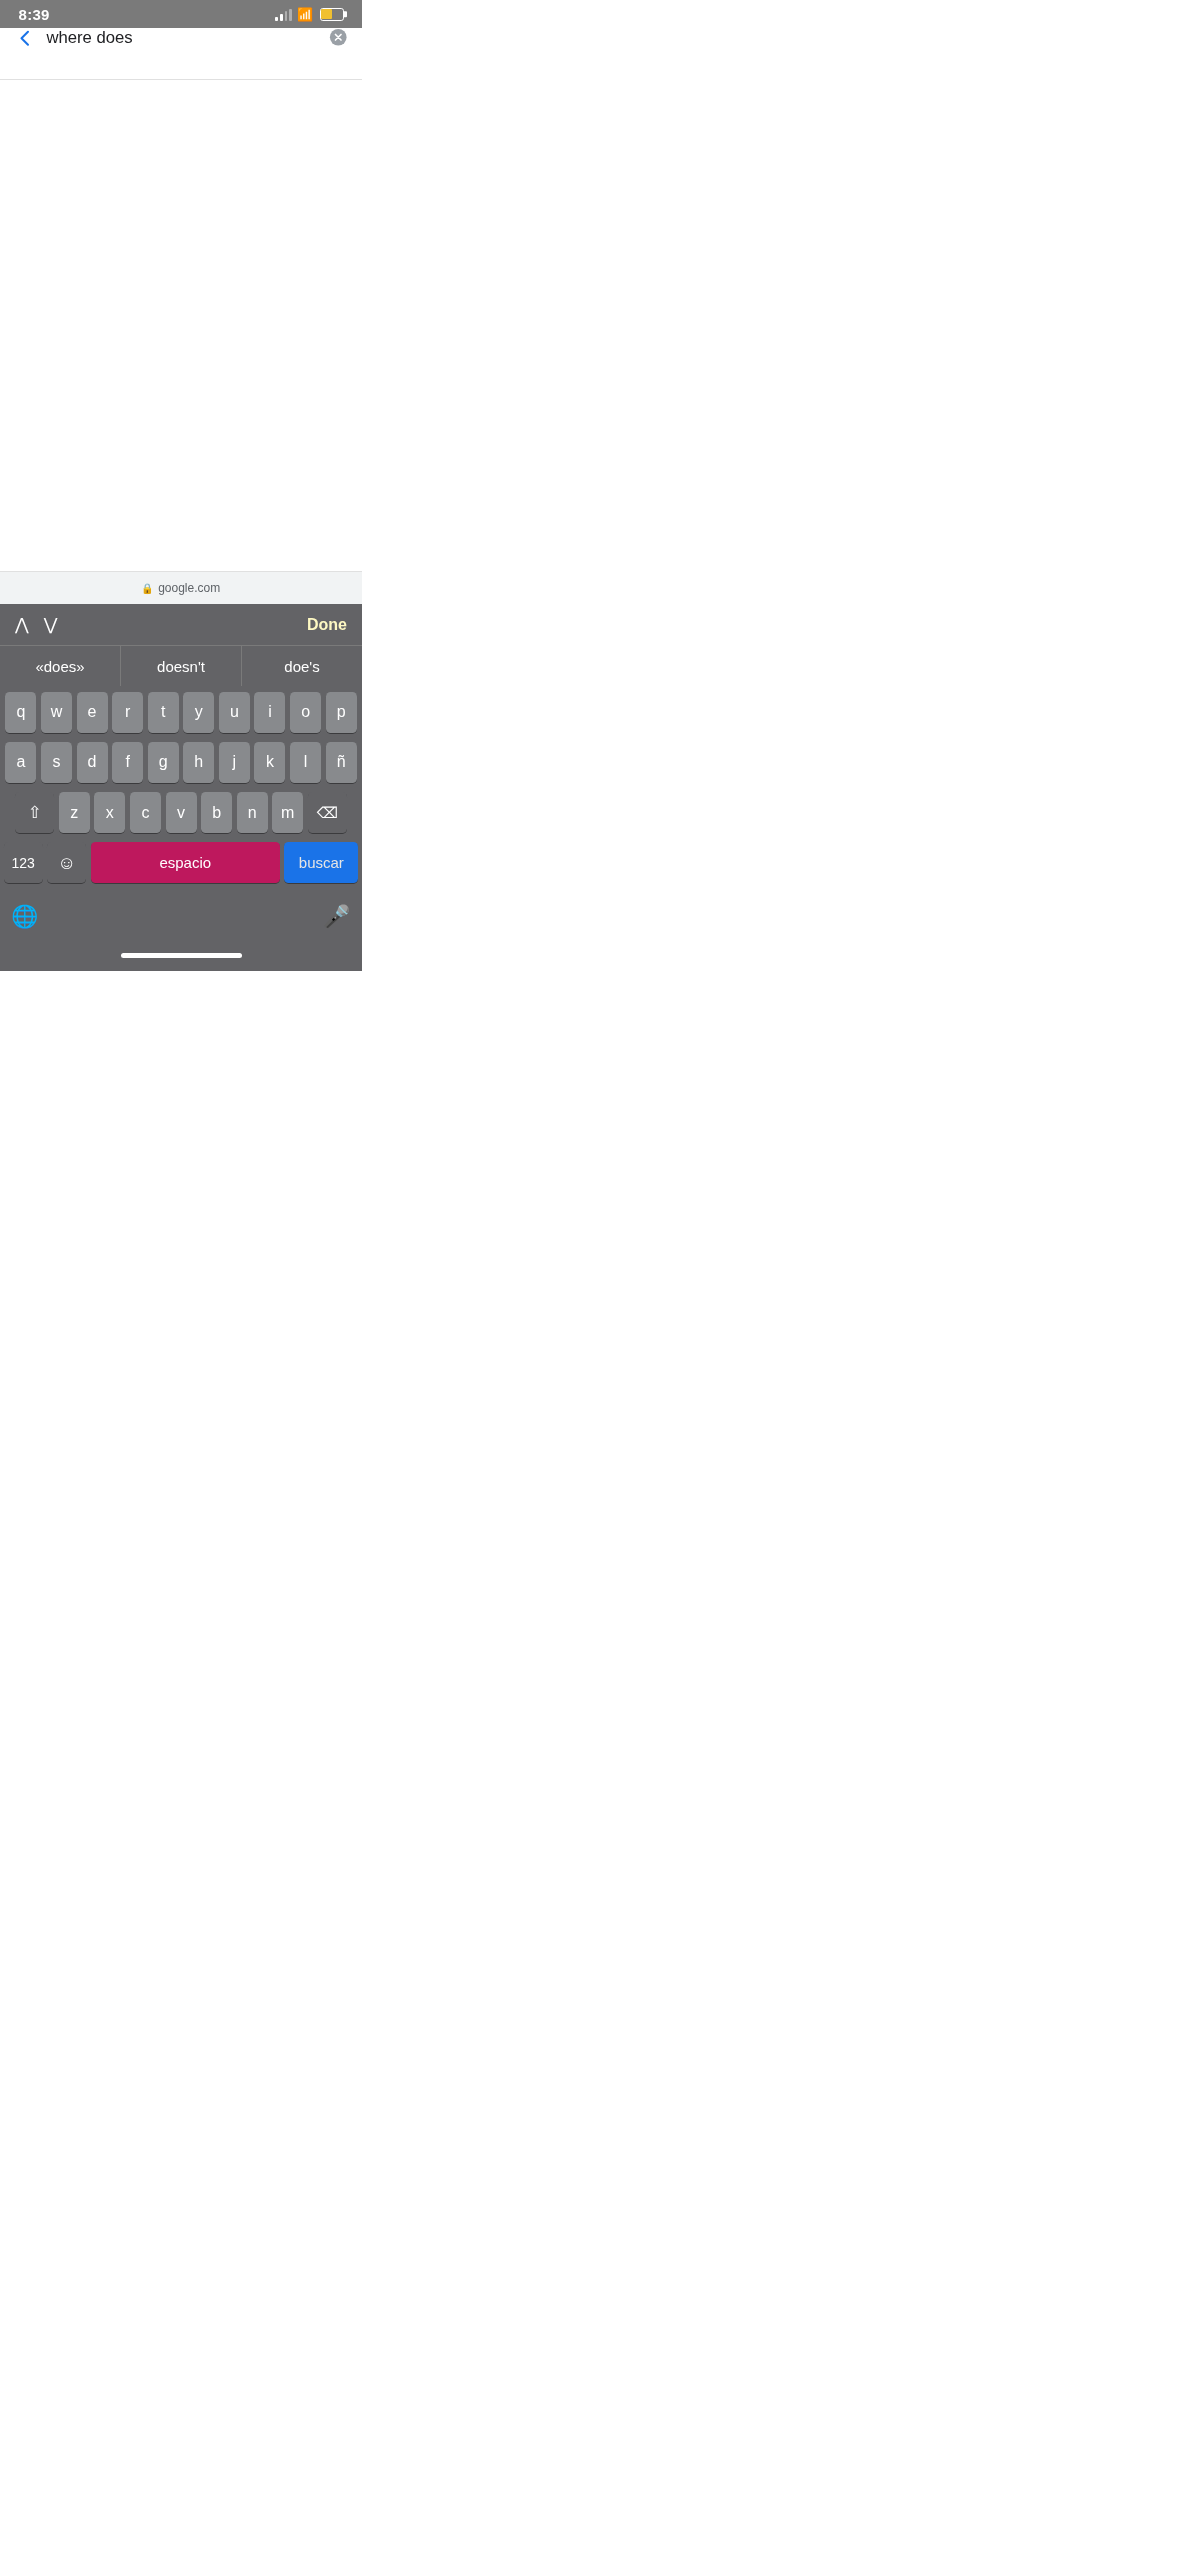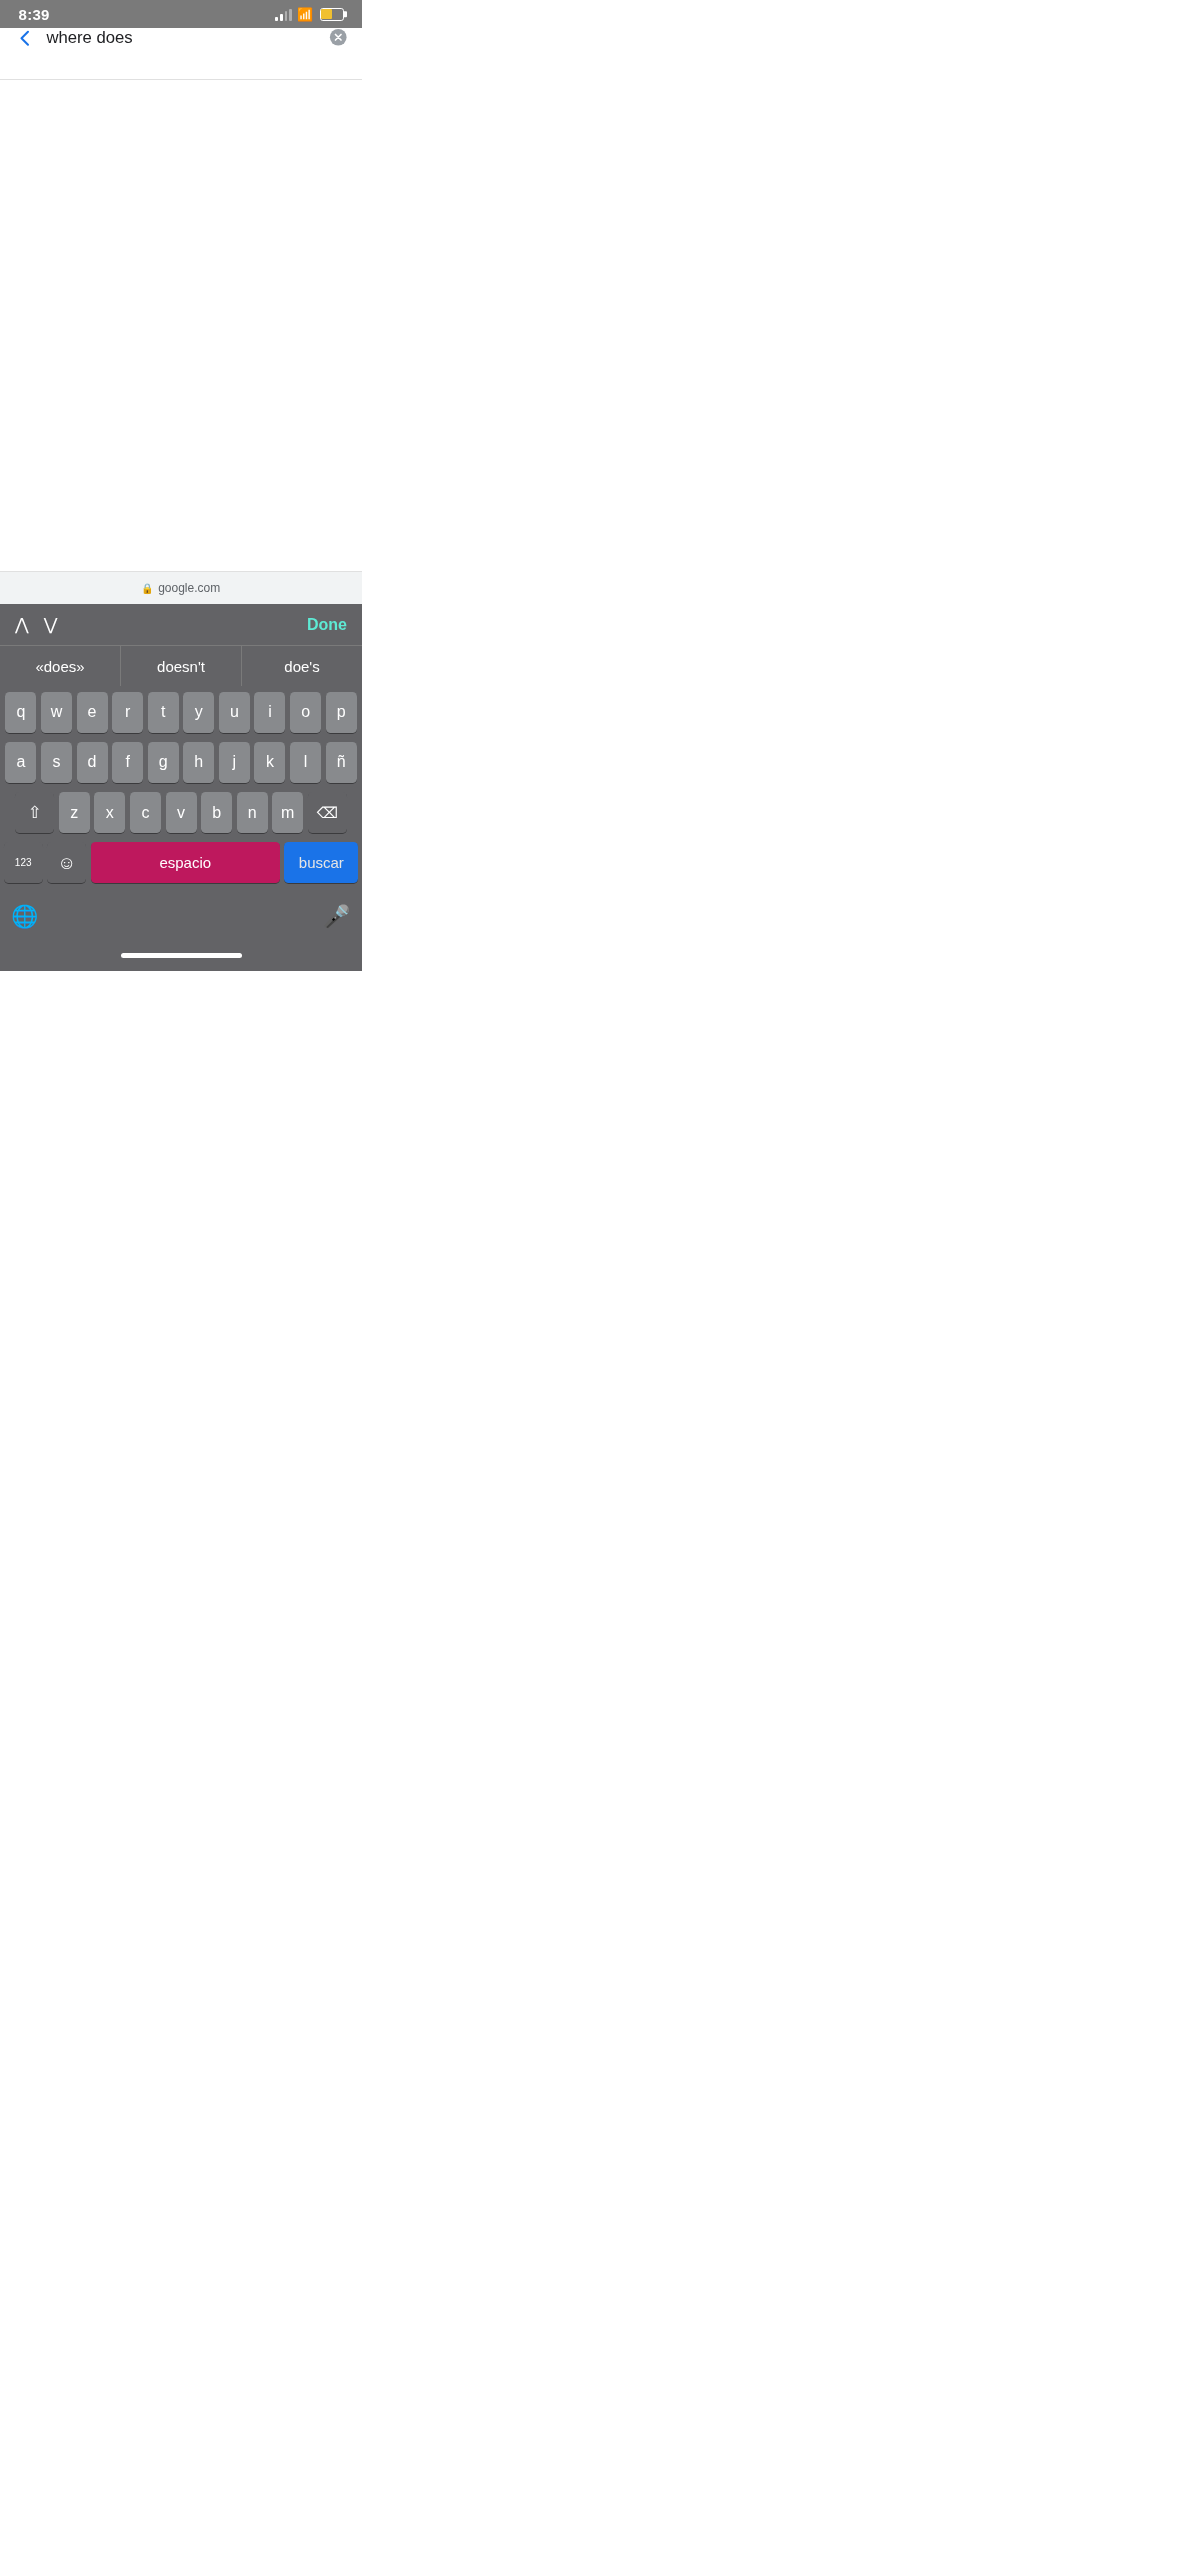--- a/index.html
+++ b/index.html
@@ -144,21 +144,21 @@
     .nav-buttons {
       display: flex;
       gap: 15px;
     }
     .nav-btn {
       color: #fff;
       font-size: 16.7px;
       cursor: pointer;
     }
     .done-btn {
-      color: #5eead4;
+      color: #fef9c3;
       font-size: 16px;
       font-weight: 600;
       cursor: pointer;
     }
 
     
     .predictive-bar {
       background: #636366;
       height: 41px;
       display: flex;
@@ -220,21 +220,21 @@
     .key-search {
       background: #1a73e8;
       color: #e5e5e5;
       font-size: 15px;
       font-weight: 500;
       padding: 0 13px;
       min-width: 74px;
     }
     .key-numbers {
       padding: 0 7.4px;
-      font-size: 10px;
+      font-size: 14px;
       min-width: 39px;
     }
     .key-emoji {
       min-width: 39px;
       font-size: 18.5px;
     }
     .key-shift {
       min-width: 39px;
       font-size: 16.7px;
     }

